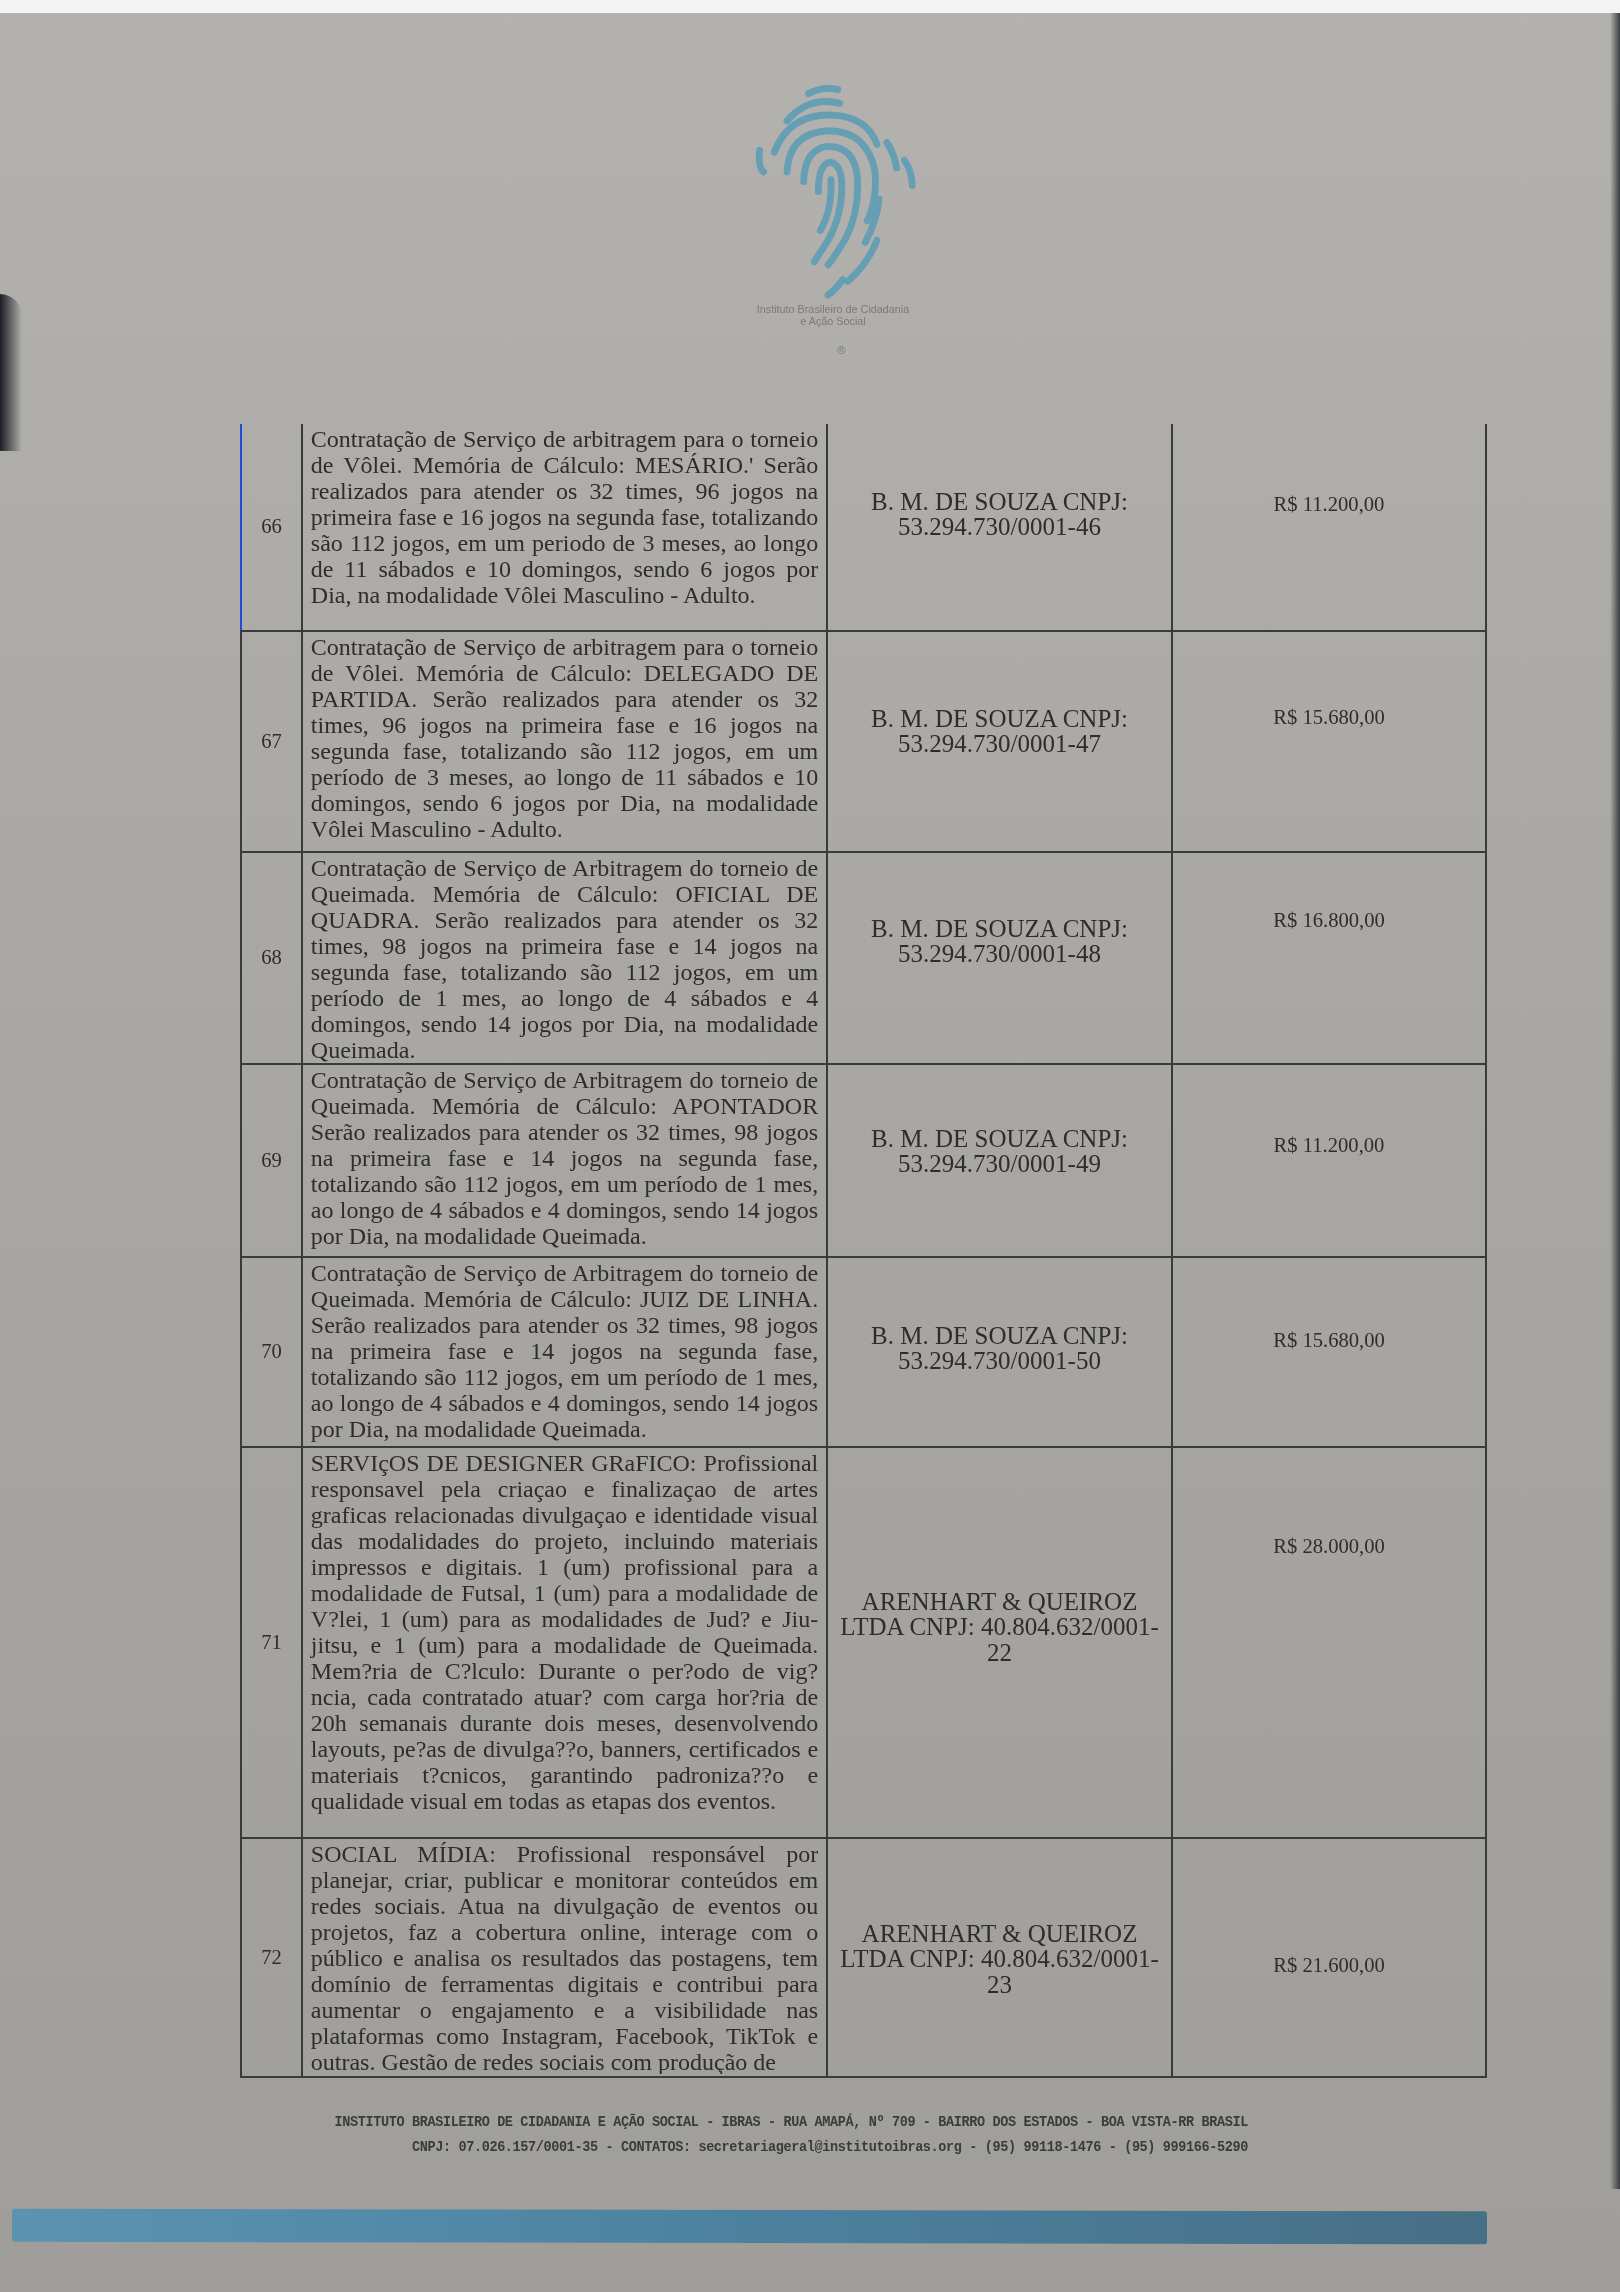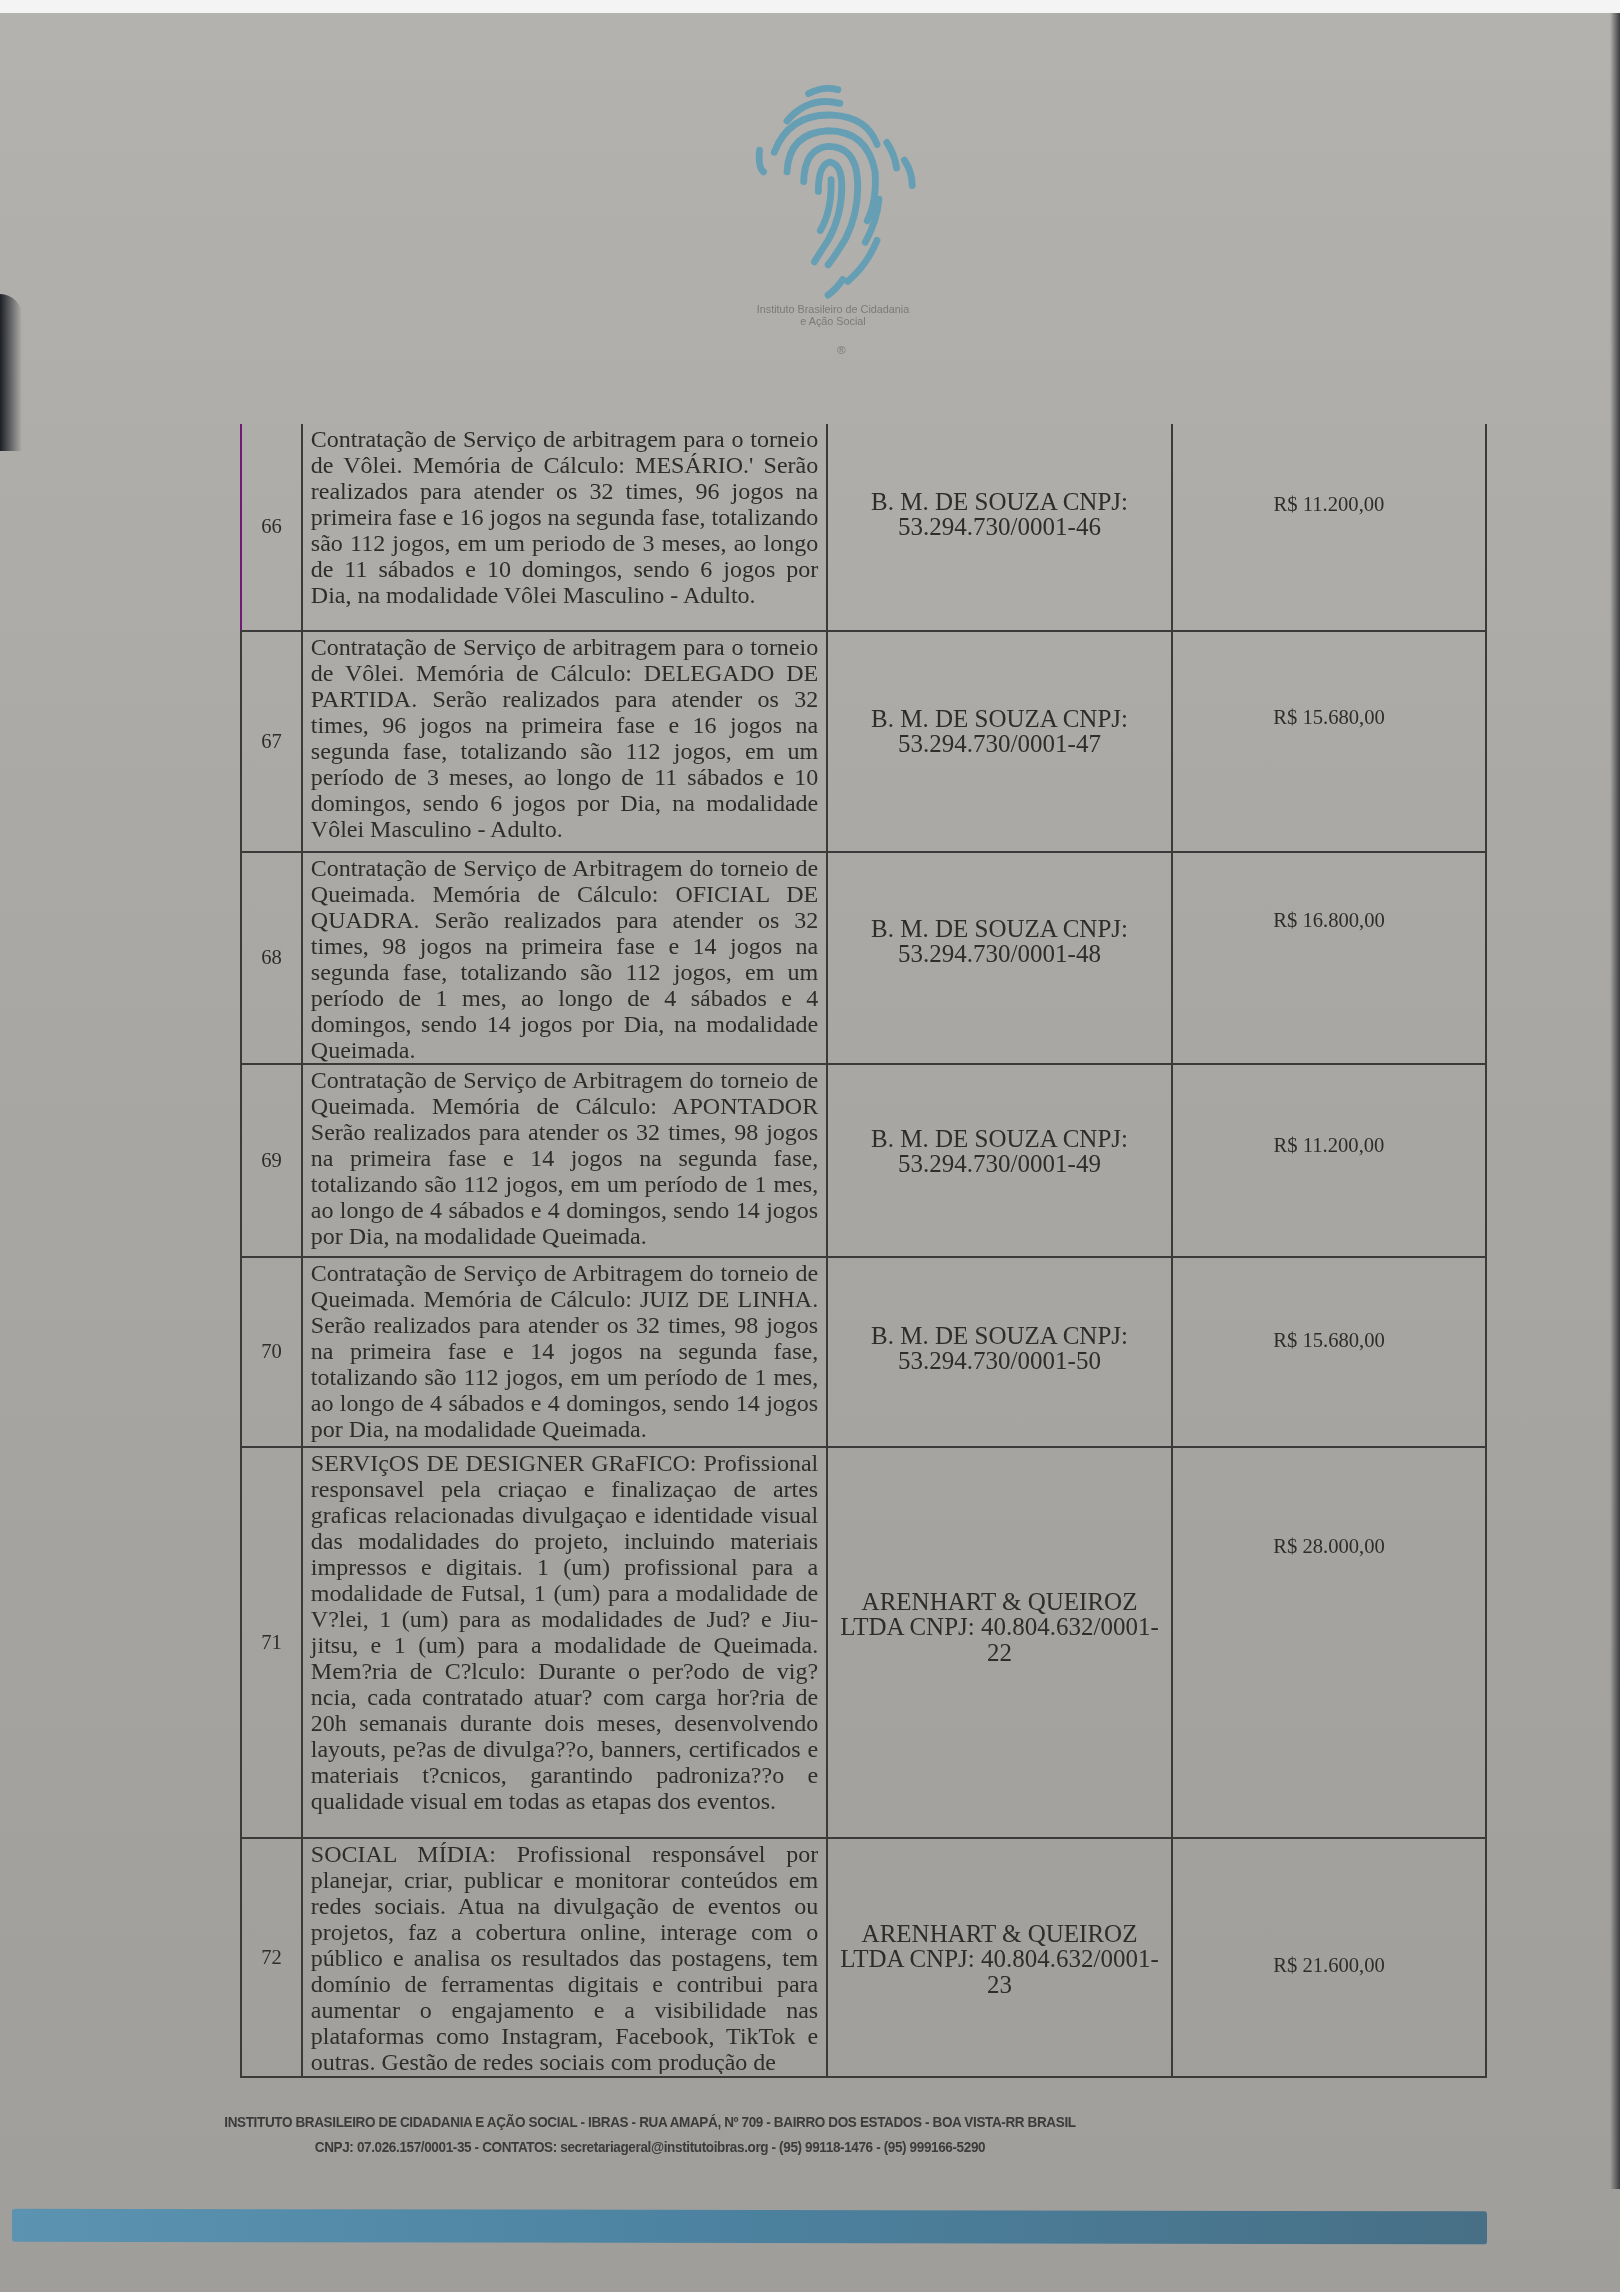--- a/index.html
+++ b/index.html
@@ -96,21 +96,21 @@
     }
     .doc-table td {
       border: 2px solid #3a3a3a;
       vertical-align: middle;
       padding: 0;
     }
     .doc-table tr.first td {
       border-top: none;
     }
     .doc-table tr.first td.col-num {
-      border-left: 2px solid #701a75;
+      border-left: 2px solid #1d4ed8;
     }
     .col-num {
       width: 61px;
       text-align: center;
       font-size: 20.6px;
     }
     .col-desc {
       width: 510px;
       font-size: 24px;
       line-height: 26px;
@@ -136,22 +136,22 @@
     }
     .col-desc .clip {
       overflow: hidden;
     }
 
     
     .footer {
       position: absolute;
       left: 0; top: 2098px;
       width: 1300px;
-      text-align: center;
-      font-family: Liberation Sans, sans-serif;
+      text-align: right;
+      font-family: Liberation Mono, monospace;
       color: #3b3b3b;
       font-size: 14.7px;
       letter-spacing: -0.4px;
     }
     .footer .line1 {
       display: block;
       font-weight: 700;
       line-height: 23.5px;
       transform: scaleX(0.92);
     }

